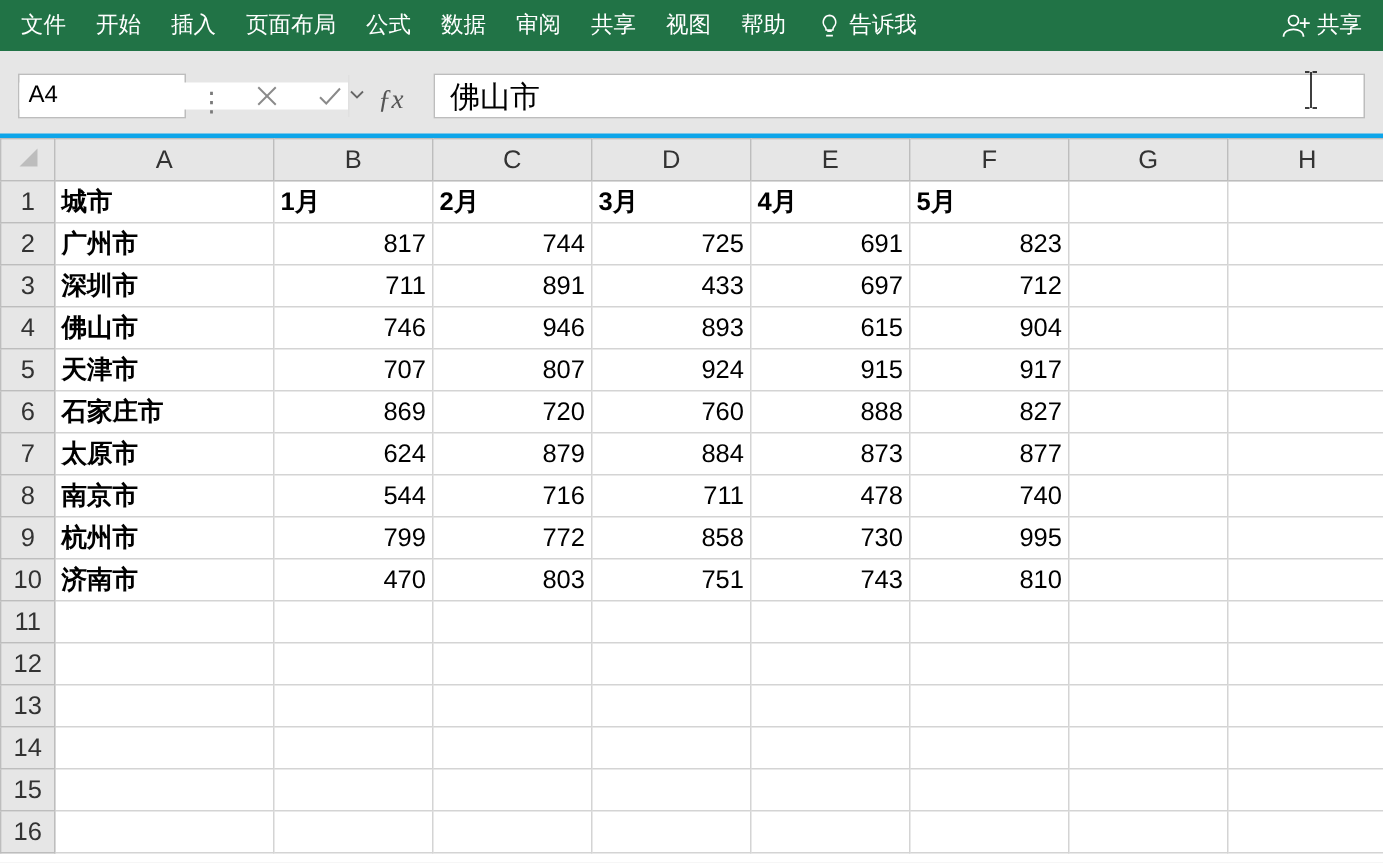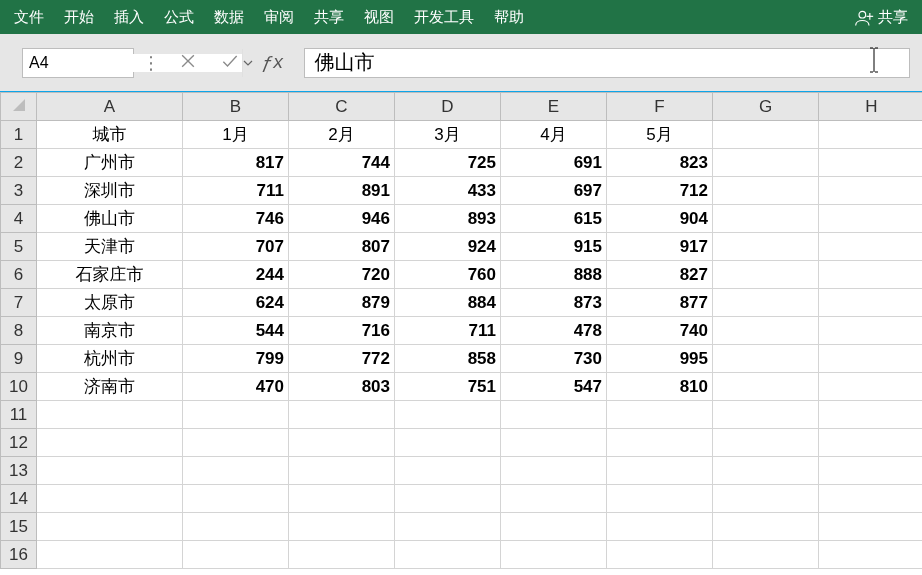--- a/index.html
+++ b/index.html
@@ -7,70 +7,78 @@
   
   
   .ribbon { background: #217346; height: 34px; display: flex; align-items: center; padding: 0 4px; color: #fff; font-size: 15px; position: relative; justify-content: center; }
   .ribbon .tab { padding: 0 10px; height: 34px; line-height: 34px; cursor: pointer; white-space: nowrap; }
   .ribbon .spacer { flex: 1; }
   .ribbon .bulb-icon { width: 18px; height: 18px; display: inline-block; vertical-align: middle; }
   .ribbon .share-icon { width: 20px; height: 20px; display: inline-block; vertical-align: middle; }
   .ribbon .tab svg { stroke: #fff; fill: none; stroke-width: 1.4; }
   
   
-  .fbar { background: #e6e6e6; height: 58px; border-bottom: 1px solid #0ea5e9; display: flex; align-items: center; padding: 10px 6px 10px 22px; gap: 6px; position: relative; }
+  .fbar { background: #e6e6e6; height: 58px; border-bottom: 3px solid #0ea5e9; display: flex; align-items: flex-end; padding: 10px 6px 10px 12px; gap: 6px; position: relative; }
   .namebox { width: 112px; height: 30px; background: #fff; border: 1px solid #bdbdbd; display: flex; align-items: center; }
   .namebox input { flex: 1; border: none; outline: none; font-size: 16px; padding: 0 6px; font-family: inherit; }
   .namebox .dd { width: 18px; height: 28px; display: flex; align-items: center; justify-content: center; border-left: 1px solid #e0e0e0; }
   .namebox .dd svg { width: 10px; height: 10px; }
   .dots { width: 22px; text-align: center; color: #7a7a7a; font-size: 18px; }
   .fx-controls { display: flex; align-items: center; gap: 22px; padding: 0 14px 0 10px; color: #8a8a8a; }
   .fx-controls svg { width: 20px; height: 20px; stroke: #8a8a8a; fill: none; stroke-width: 1.6; }
-  .fx-label { font-style: italic; font-family: Liberation Mono, monospace; font-size: 18px; color: #555; }
+  .fx-label { font-style: italic; font-family: Liberation Serif, serif; font-size: 18px; color: #555; }
   .formula-input { flex: 1; height: 30px; background: #fff; border: 1px solid #bdbdbd; display: flex; align-items: center; padding: 0 10px; font-size: 20px; margin-right: 6px; }
   .text-cursor { position: absolute; right: 38px; top: 12px; width: 20px; height: 28px; }
   .text-cursor svg { stroke: #000; stroke-width: 1; fill: none; }
   
   
   .gridwrap { position: absolute; top: 92px; left: 0; right: 0; bottom: 0; background: #fff; overflow: hidden; }
   table.grid { border-collapse: collapse; table-layout: fixed; width: 100%; }
   table.grid th, table.grid td { border: 1px solid #d4d4d4; height: 28px; font-size: 17px; font-weight: normal; }
   
   
   table.grid thead th { background: #e6e6e6; text-align: center; color: #333; border-color: #bdbdbd; }
   table.grid thead th.corner { background: #e6e6e6; }
   table.grid thead th.corner svg { width: 14px; height: 14px; }
   
   
   table.grid tbody th.rowhdr { background: #e6e6e6; text-align: center; width: 36px; color: #333; border-color: #bdbdbd; }
   
   
   table.grid tbody td { padding: 0 4px; }
-  table.grid tbody td.txt { text-align: center; }
-  table.grid tbody td.num { text-align: right; font-weight: bold; }
+  table.grid tbody td.txt { text-align: left; font-weight: bold; }
+  table.grid tbody td.num { text-align: right; }
   
   
   col.c-row { width: 36px; }
   col.c-a { width: 146px; }
   col.c-b, col.c-c, col.c-d, col.c-e, col.c-f, col.c-g, col.c-h { width: 106px; }
 </style>
 </head>
 <body>
 
 <div class="ribbon">
   <div class="tab">文件</div>
   <div class="tab">开始</div>
   <div class="tab">插入</div>
+  <div class="tab">页面布局</div>
   <div class="tab">公式</div>
   <div class="tab">数据</div>
   <div class="tab">审阅</div>
   <div class="tab">共享</div>
   <div class="tab">视图</div>
-  <div class="tab">开发工具</div>
   <div class="tab">帮助</div>
+  <div class="tab">
+    <span>
+      <svg class="bulb-icon" viewBox="0 0 24 24">
+          <path d="M9 21h6M10 17h4M12 3a6 6 0 0 0-4 10c1 1 1 2 1 3h6c0-1 0-2 1-3a6 6 0 0 0-4-10z"></path>
+        </svg>
+    </span>
+    <span>告诉我</span>
+  </div>
   <div class="spacer"></div>
   <div class="tab">
     <span>
       <svg class="share-icon" viewBox="0 0 24 24">
           <circle cx="10" cy="8" r="4"></circle>
           <path d="M2 21c0-4 4-6 8-6s8 2 8 6"></path>
           <line x1="19" y1="6" x2="19" y2="14"></line>
           <line x1="15" y1="10" x2="23" y2="10"></line>
         </svg>
     </span>
@@ -196,21 +204,21 @@
           <td class="num">807</td>
           <td class="num">924</td>
           <td class="num">915</td>
           <td class="num">917</td>
           <td class=""></td>
           <td class=""></td>
         </tr>
         <tr>
           <th class="rowhdr">6</th>
           <td class="txt">石家庄市</td>
-          <td class="num">244</td>
+          <td class="num">869</td>
           <td class="num">720</td>
           <td class="num">760</td>
           <td class="num">888</td>
           <td class="num">827</td>
           <td class=""></td>
           <td class=""></td>
         </tr>
         <tr>
           <th class="rowhdr">7</th>
           <td class="txt">太原市</td>
@@ -243,21 +251,21 @@
           <td class="num">995</td>
           <td class=""></td>
           <td class=""></td>
         </tr>
         <tr>
           <th class="rowhdr">10</th>
           <td class="txt">济南市</td>
           <td class="num">470</td>
           <td class="num">803</td>
           <td class="num">751</td>
-          <td class="num">547</td>
+          <td class="num">743</td>
           <td class="num">810</td>
           <td class=""></td>
           <td class=""></td>
         </tr>
         <tr>
           <th class="rowhdr">11</th>
           <td class=""></td>
           <td class=""></td>
           <td class=""></td>
           <td class=""></td>

